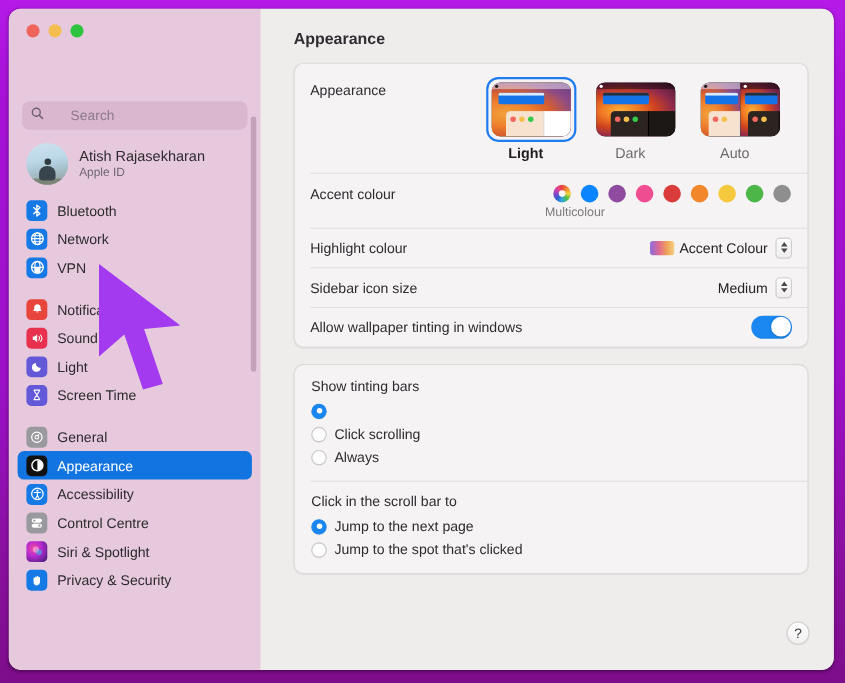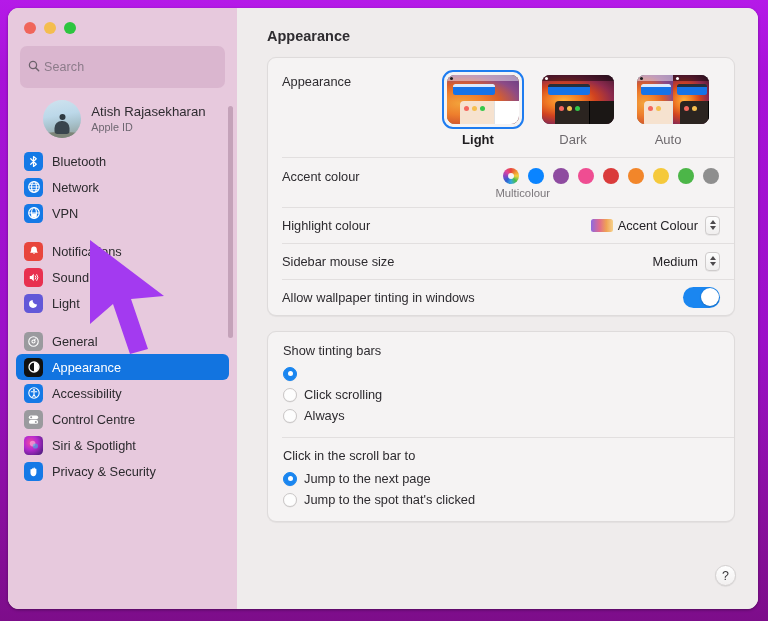--- a/index.html
+++ b/index.html
@@ -33,29 +33,30 @@
     overflow: hidden;
   }
   .traffic { display: flex; gap: 8px; padding: 14px 0 0 16px; }
   .light { width: 12px; height: 12px; border-radius: 50%; }
   .light.r { background: #f0655b; }
   .light.y { background: #f4bd4f; }
   .light.g { background: #2dc53f; }
 
   .search-wrap { padding: 12px 12px 0 12px; }
   .search-box {
-    height: 42px; border-radius: 7px;
+    height: 26px; border-radius: 7px;
     background: rgba(190,140,175,.30);
-    display: flex; align-items: center; gap: 4px;
+    display: flex; align-items: center; gap: 24px;
     padding: 0 8px;
+    margin-top: 46px;
   }
   .search-box svg { flex: 0 0 auto; }
   .search-ph { font-size: 12.5px; color: #8c7b8a; letter-spacing: .1px; }
 
-  .account { display: flex; align-items: center; gap: 10px; padding: 12px 12px 10px 16px; justify-content: center; }
+  .account { display: flex; align-items: center; gap: 10px; padding: 12px 12px 10px 16px; }
   .avatar {
     width: 38px; height: 38px; border-radius: 50%;
     overflow: hidden; position: relative; flex: 0 0 auto;
     background: linear-gradient(170deg,#cfe3ef 0%,#bcd8e9 40%,#a9c4cf 62%,#8e9a93 100%);
   }
   .avatar .person {
     position: absolute; left: 50%; bottom: 2px; transform: translateX(-50%);
     width: 15px; height: 22px;
   }
   .avatar .p-head { width: 6px; height: 6px; border-radius: 50%; background: #2f3a41; margin: 0 auto; }
@@ -337,20 +338,28 @@
           </span>
           <span>Sound</span>
         </div>
         <div class="nav-item">
           <span class="ic" style="background:#6258d8">
             <svg width="12" height="12" viewBox="0 0 14 14">
                   <path d="M10.6 8.6A4.6 4.6 0 0 1 5.4 3.4 4.7 4.7 0 1 0 10.6 8.6z" fill="#fff"></path>
                 </svg>
           </span>
           <span>Light</span>
+        </div>
+        <div class="nav-item">
+          <span class="ic" style="background:#6258d8">
+            <svg width="11" height="12" viewBox="0 0 12 14">
+                  <path d="M3 2h6M3 12h6M3.4 2.3c0 2.5 2.6 3.3 2.6 4.7s-2.6 2.2-2.6 4.7M8.6 2.3c0 2.5-2.6 3.3-2.6 4.7s2.6 2.2 2.6 4.7" fill="none" stroke="#fff" stroke-width="1.2" stroke-linecap="round"></path>
+                </svg>
+          </span>
+          <span>Screen Time</span>
         </div>
       </div>
 
       <div class="nav-group">
         <div class="nav-item">
           <span class="ic" style="background:#9a9a9e">
             <svg width="13" height="13" viewBox="0 0 14 14">
                   <circle cx="7" cy="7" r="5.1" fill="none" stroke="#fff" stroke-width="1.2"></circle>
                   <circle cx="7" cy="7" r="1.7" fill="none" stroke="#fff" stroke-width="1.1"></circle>
                   <path d="M7 5.3 10 3.2 8.4 6.4z" fill="#fff"></path>
@@ -527,21 +536,21 @@
             <span>Accent Colour</span>
             <span class="stepper">
                   <span class="ar up"></span>
                   <span class="ar dn"></span>
                 </span>
           </div>
         </div>
       </div>
 
       <div class="row">
-        <div class="row-label">Sidebar mouse size</div>
+        <div class="row-label">Sidebar icon size</div>
         <div class="row-right">
           <div class="popup">
             <span>Medium</span>
             <span class="stepper">
                   <span class="ar up"></span>
                   <span class="ar dn"></span>
                 </span>
           </div>
         </div>
       </div>

